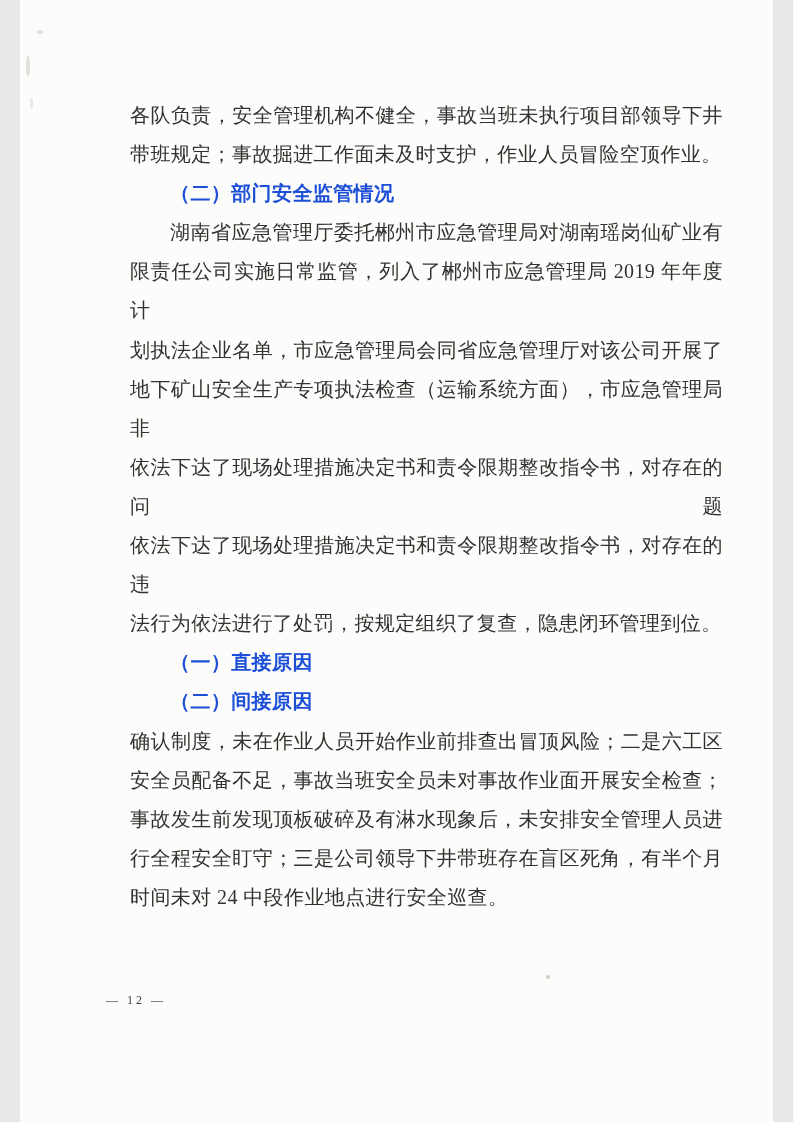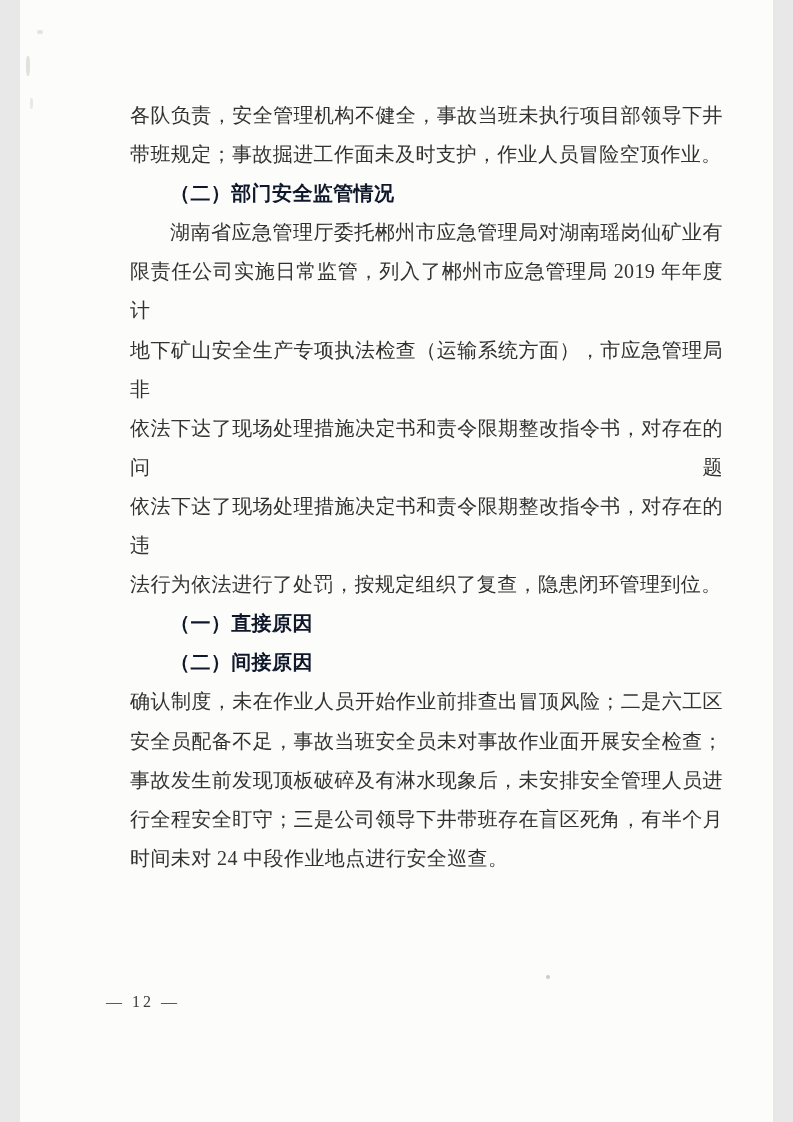--- a/index.html
+++ b/index.html
@@ -30,27 +30,27 @@
   .line.last {
     text-align-last: left;
   }
   .line.indent {
     text-indent: 2em;
   }
   .block.heading .line {
     font-weight: bold;
     text-align-last: left;
     text-indent: 2em;
-    color: #0f172a;
+    color: #1d4ed8;
   }
   .footer {
     position: absolute;
     left: 86px;
     top: 993px;
-    font-size: 16px;
+    font-size: 12px;
     color: #3c3c3a;
     letter-spacing: 3px;
   }
   
   .scan-mark {
     position: absolute;
     background: #9a9a96;
     border-radius: 40%;
   }
   .mark-a { left: 6px;  top: 56px;  width: 4px; height: 20px; opacity: .28; }
@@ -71,20 +71,21 @@
       <div class="block paragraph">
         <div class="line">各队负责，安全管理机构不健全，事故当班未执行项目部领导下井</div>
         <div class="line last">带班规定；事故掘进工作面未及时支护，作业人员冒险空顶作业。</div>
       </div>
       <div class="block heading">
         <div class="line last">（二）部门安全监管情况</div>
       </div>
       <div class="block paragraph">
         <div class="line indent">湖南省应急管理厅委托郴州市应急管理局对湖南瑶岗仙矿业有</div>
         <div class="line">限责任公司实施日常监管，列入了郴州市应急管理局 2019 年年度计</div>
+        <div class="line">划执法企业名单，市应急管理局会同省应急管理厅对该公司开展了</div>
         <div class="line">地下矿山安全生产专项执法检查（运输系统方面），市应急管理局非</div>
         <div class="line">依法下达了现场处理措施决定书和责令限期整改指令书，对存在的问题</div>
         <div class="line">依法下达了现场处理措施决定书和责令限期整改指令书，对存在的违</div>
         <div class="line last">法行为依法进行了处罚，按规定组织了复查，隐患闭环管理到位。</div>
       </div>
       <div class="block heading">
         <div class="line last">（一）直接原因</div>
       </div>
       <div class="block heading">
         <div class="line last">（二）间接原因</div>

